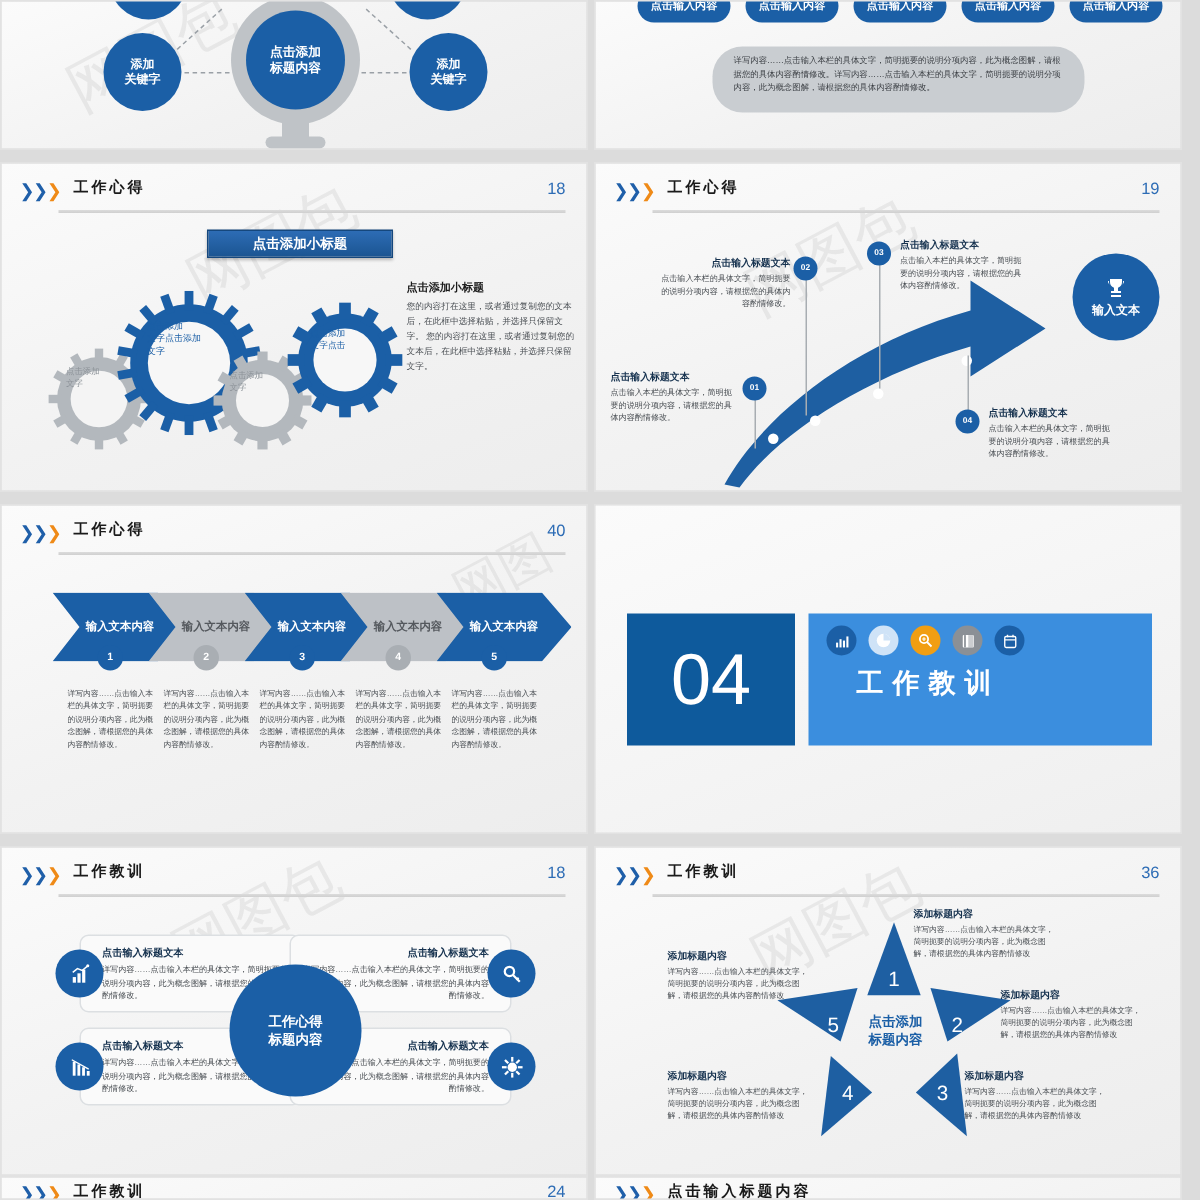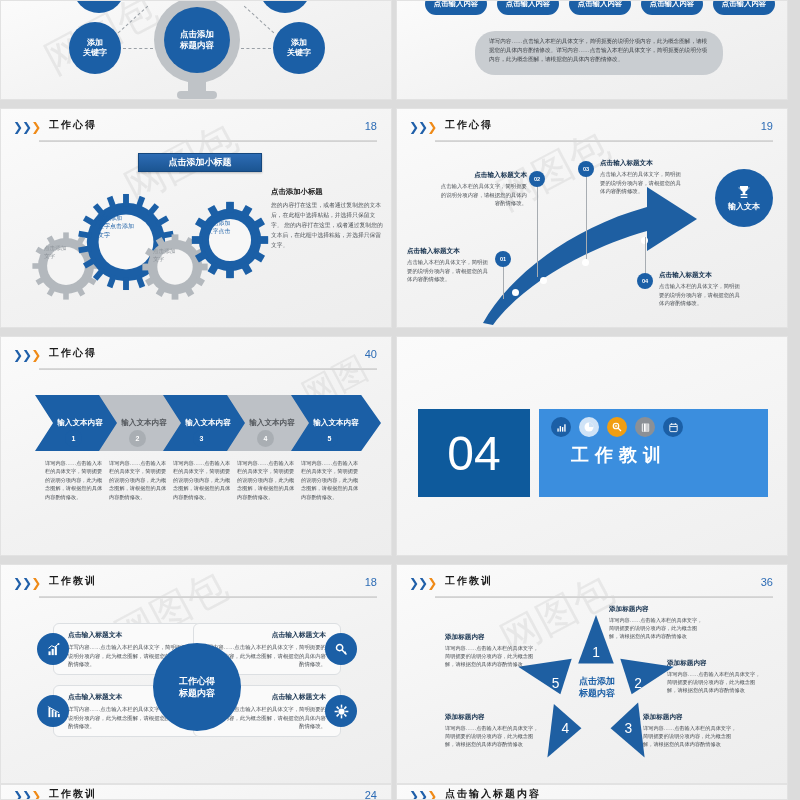--- a/index.html
+++ b/index.html
@@ -79,21 +79,21 @@
   .leader { position:absolute; width:1px; background:#a8adb2; }
   .ntxt { position:absolute; width:86px; }
   .ntxt h5 { font-size:6.6px; color:#16324f; margin-bottom:2px; }
   .ntxt p { font-size:5.4px; line-height:8.6px; color:#4a4f54; }
   .trophy { position:absolute; width:58px; height:58px; border-radius:50%; background:#1b5fa6;
     color:#fff; display:flex; flex-direction:column; align-items:center; justify-content:center;
     font-size:8px; font-weight:bold; gap:1px; }
   .dot-w { position:absolute; width:7px; height:7px; border-radius:50%; background:#fff; }
 
   
-  .cv { position:absolute; width:90px; height:56px; display:flex; align-items:center;
+  .cv { position:absolute; width:90px; height:46px; display:flex; align-items:center;
     justify-content:center; color:#fff; font-size:7.6px; font-weight:bold;
     clip-path:polygon(0 0, 78% 0, 100% 50%, 78% 100%, 0 100%, 20% 50%); }
   .cv.blue { background:#1b5fa6; }
   .cv.gray { background:#bdc1c6; color:#55595e; }
   .cnum { position:absolute; width:17px; height:17px; border-radius:50%;
     display:flex; align-items:center; justify-content:center; font-size:7px;
     font-weight:bold; color:#fff; }
   .cnum.blue { background:#1b5fa6; }
   .cnum.gray { background:#a9aeb3; }
   .cdesc { position:absolute; width:62px; font-size:5.2px; line-height:8.4px; color:#4a4f54; }

